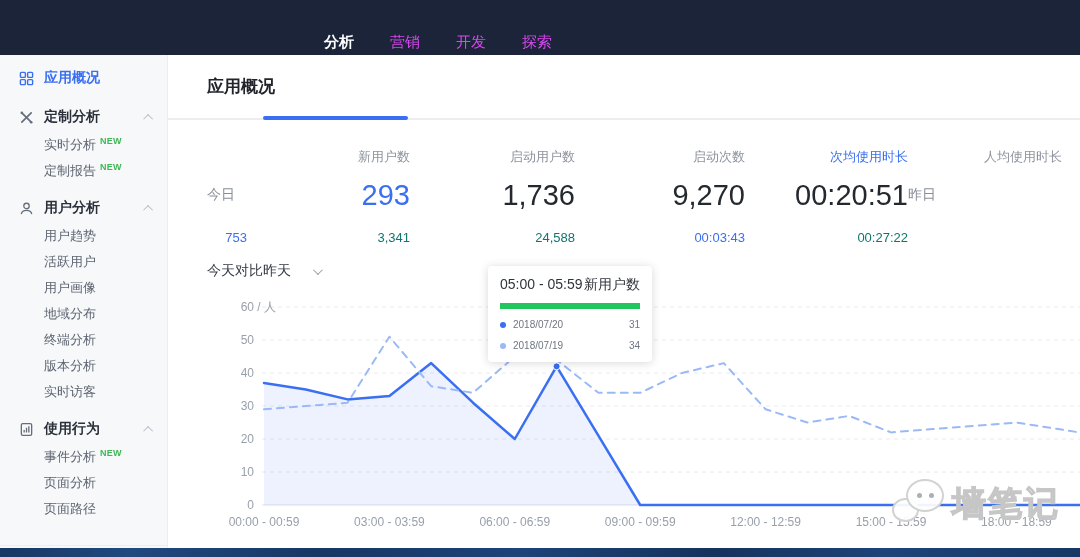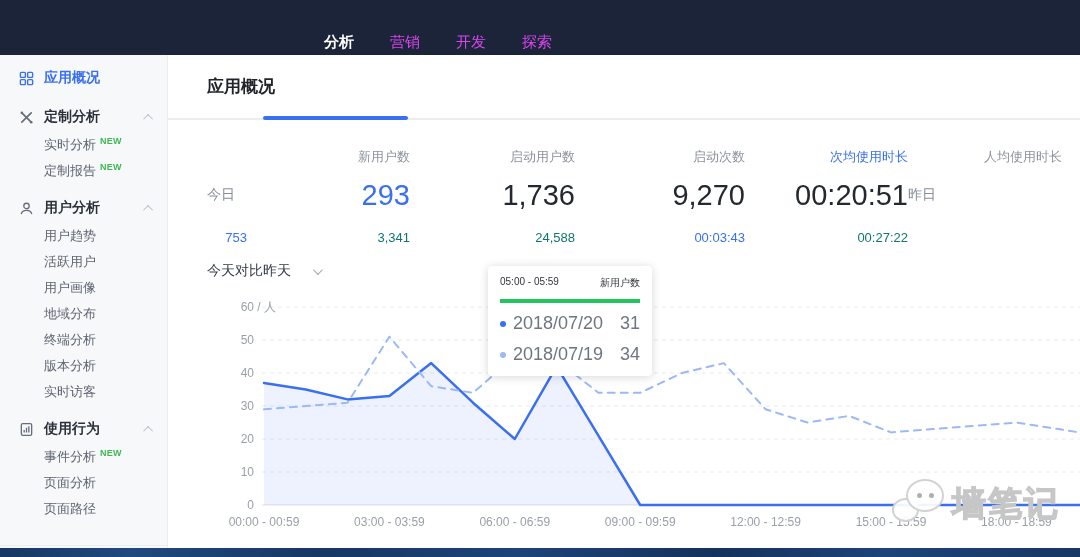--- a/index.html
+++ b/index.html
@@ -70,23 +70,23 @@
   .dd-caret { margin-left:22px; width:7px; height:7px; border-right:1.3px solid #9aa1ab;
               border-bottom:1.3px solid #9aa1ab; transform:rotate(45deg) translateY(-2px); }
 
   .chart-wrap { position:absolute; left:0; top:240px; width:912px; height:235px; }
   .chart-wrap svg { position:absolute; left:0; top:0; overflow:hidden; }
   .ax { font-size:12px; fill:#99a0aa; }
 
   
   .tooltip { position:absolute; left:320px; top:211px; width:164px; background:#fff;
              border-radius:4px; box-shadow:0 1px 10px rgba(0,0,0,.16); padding:10px 12px 11px; z-index:5; }
-  .tt-head { display:flex; justify-content:space-between; font-size:10px; color:#30353c;
-             padding-bottom:9px; border-bottom:4px solid #22c55e; }
-  .tt-row { display:flex; align-items:center; margin-top:10px; font-size:18px; color:#6e7681; }
+  .tt-head { display:flex; justify-content:space-between; font-size:14px; color:#30353c;
+             padding-bottom:9px; border-bottom:6px solid #22c55e; }
+  .tt-row { display:flex; align-items:center; margin-top:10px; font-size:10px; color:#6e7681; }
   .tt-dot { width:6px; height:6px; border-radius:50%; margin-right:7px; flex:none; }
   .tt-date { flex:1; }
 
   
   .watermark { position:absolute; left:724px; top:424px; display:flex; align-items:center;
                z-index:6; pointer-events:none;justify-content:flex-end; }
   .wm-icon { position:relative; width:58px; height:50px; margin-right:2px; }
   .wm-b1 { position:absolute; left:14px; top:0; width:38px; height:33px;
            background:rgba(255,255,255,.92); border:2px solid #d2d2d2; border-radius:50%; }
   .wm-b1::before, .wm-b1::after { content:""; position:absolute; width:5px; height:5px;

